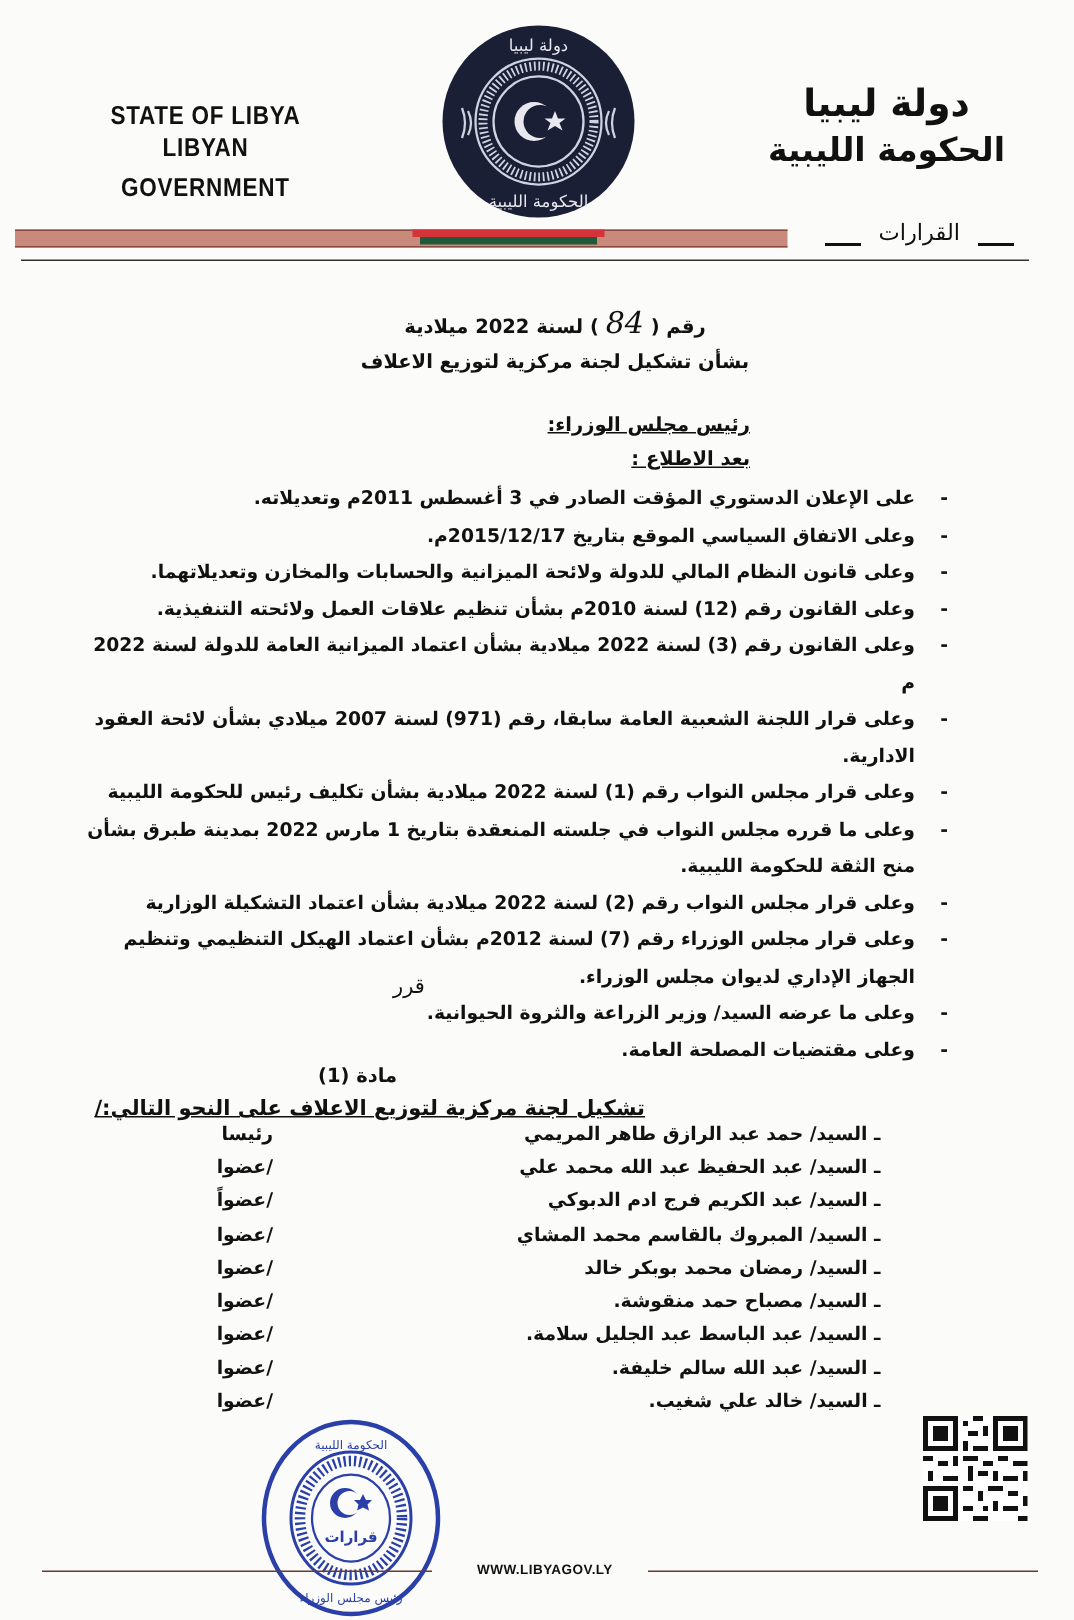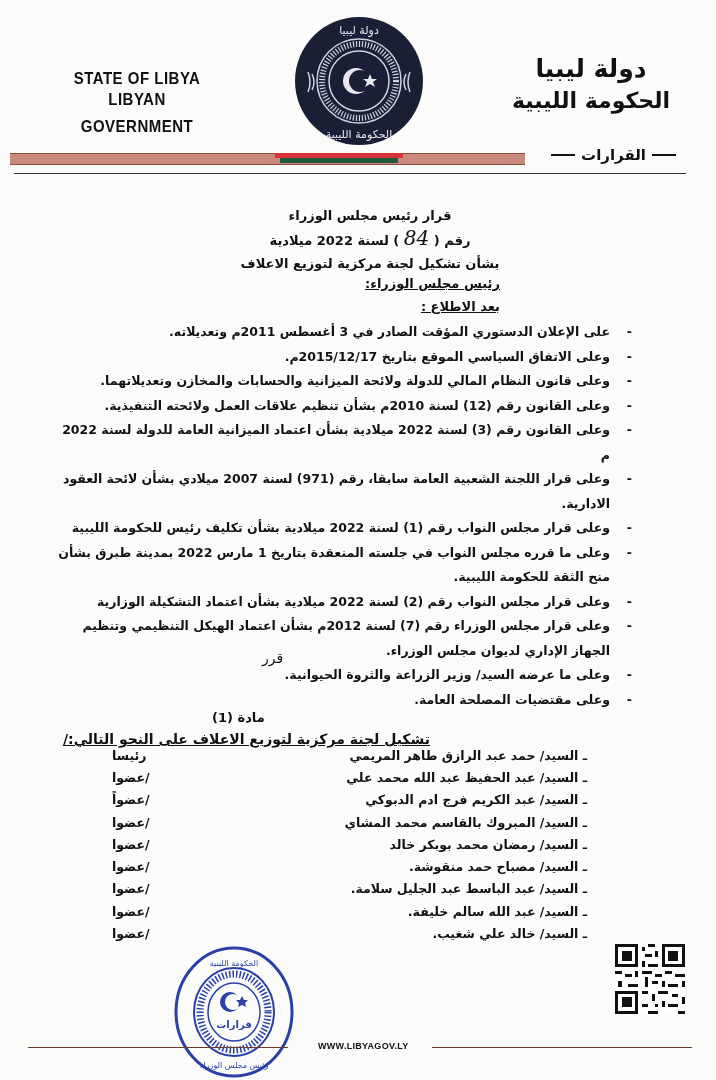--- a/index.html
+++ b/index.html
@@ -9,38 +9,38 @@
   .en-head { left:62px; top:66px; width:150px; text-align:center; font-family:"Liberation Sans", sans-serif;
              font-weight:bold; letter-spacing:0.5px; color:#111; }
   .en-head div { font-size:15px; line-height:23px; transform:scaleY(1.15); }
   .ar-head { right:40px; top:52px; width:170px; text-align:center; direction:rtl; }
   .ar-head .l1 { font-size:25px; font-weight:bold; line-height:34px; }
   .ar-head .l2 { font-size:22px; font-weight:bold; line-height:30px; }
   .seal-top { left:292px; top:14px; width:134px; height:134px; }
   .band { left:10px; top:153px; width:515px; height:10px; background:#c98a7c; border-top:1px solid #8a4b40; border-bottom:1px solid #8a4b40; }
   .band-mid { left:275px; top:153px; width:128px; height:5px; background:#d6323a; }
   .band-mid2 { left:280px; top:158px; width:118px; height:5px; background:#1f5b3a; }
-  .section-label { right:40px; top:146px; direction:rtl; font-size:15px; font-weight:bold; display:flex; align-items:center; gap:6px; }
+  .section-label { right:40px; top:146px; direction:rtl; font-size:15px; font-weight:normal; display:flex; align-items:flex-end; gap:12px; }
   .section-label .dash { display:inline-block; width:24px; height:2px; background:#111; }
   .hr-top { left:14px; top:173px; width:672px; height:1px; background:#333; }
   .title-block { left:240px; top:204px; width:260px; text-align:center; direction:rtl; font-weight:bold; font-size:13px; line-height:23px; }
   .title-block .num { font-family:"DejaVu Serif", serif; font-style:italic; font-size:20px; font-weight:normal; }
   .rtl { direction:rtl; text-align:right;text-decoration:underline; }
   .president { right:216px; top:276px; font-size:13px; font-weight:bold; text-decoration:underline; }
   .after { right:216px; top:299px; font-size:13px; font-weight:bold; }
   .recitals { right:84px; top:320px; width:580px; list-style:none; margin:0; padding:0; direction:rtl; }
   .recitals li { font-size:12.5px; font-weight:bold; line-height:24.5px; position:relative; padding-right:22px; }
   .recitals li::before { content:"-"; position:absolute; right:0; top:0; }
   .decided { left:262px; top:650px; font-size:14px; font-weight:normal; letter-spacing:16px; direction:rtl; }
   .article { left:212px; top:710px; font-size:13px; font-weight:bold; direction:rtl; }
   .article-intro { right:286px; top:731px; font-size:14px; font-weight:bold; }
   .members { left:112px; top:744px; width:475px; }
   .member { display:flex; justify-content:space-between; direction:rtl; height:22.3px; align-items:center; font-size:12.5px; font-weight:bold; }
   .member .name { width:300px; text-align:right; }
-  .member .role { width:70px; text-align:left; }
+  .member .role { width:70px; text-align:right; }
   .footer-url { left:318px; top:1041px; font-family:"Liberation Sans", sans-serif; font-weight:bold; font-size:9px; letter-spacing:0.3px; }
   .fline1 { left:28px; top:1047px; width:260px; height:1px; background:#6b3a2f; }
   .fline2 { left:432px; top:1047px; width:260px; height:1px; background:#6b3a2f; }
   .stamp { left:172px; top:944px; width:124px; height:136px; }
   .qr { left:615px; top:944px; width:70px; height:70px; background:#fff; }
 </style>
 </head>
 <body>
 
 <div class="abs en-head">
@@ -72,21 +72,20 @@
 <div class="abs band-mid"></div>
 <div class="abs band-mid2"></div>
 <div class="abs section-label">
   <span class="dash"></span>
   <span>القرارات</span>
   <span class="dash"></span>
 </div>
 <div class="abs hr-top"></div>
 
 <div class="abs title-block">
-  <div>قرار رئيس مجلس الوزراء</div>
   <div>
     <span>رقم (</span>
     <span class="num">84</span>
     <span>) لسنة 2022 ميلادية</span>
   </div>
   <div>بشأن تشكيل لجنة مركزية لتوزيع الاعلاف</div>
 </div>
 
 <div class="abs rtl president">رئيس مجلس الوزراء:</div>
 <div class="abs rtl after">بعد الاطلاع :</div>

